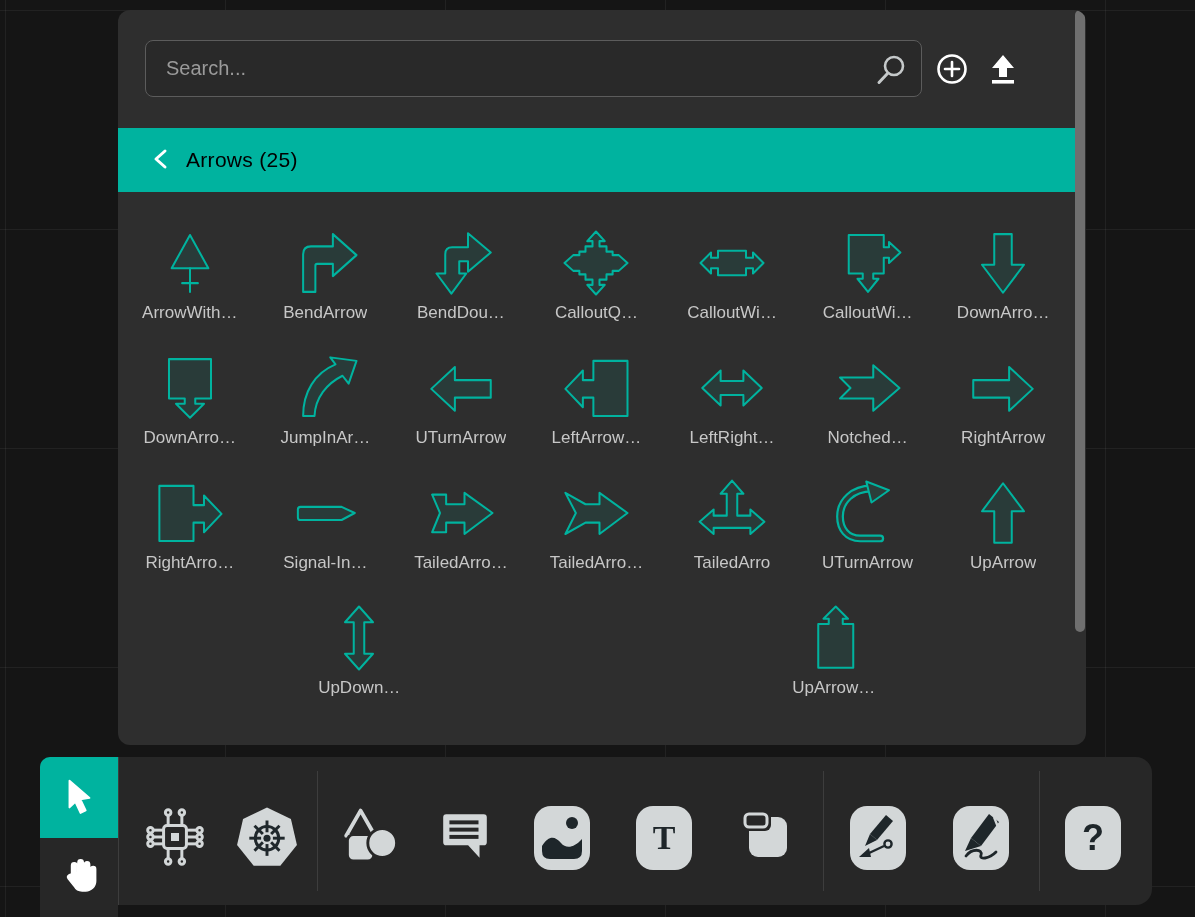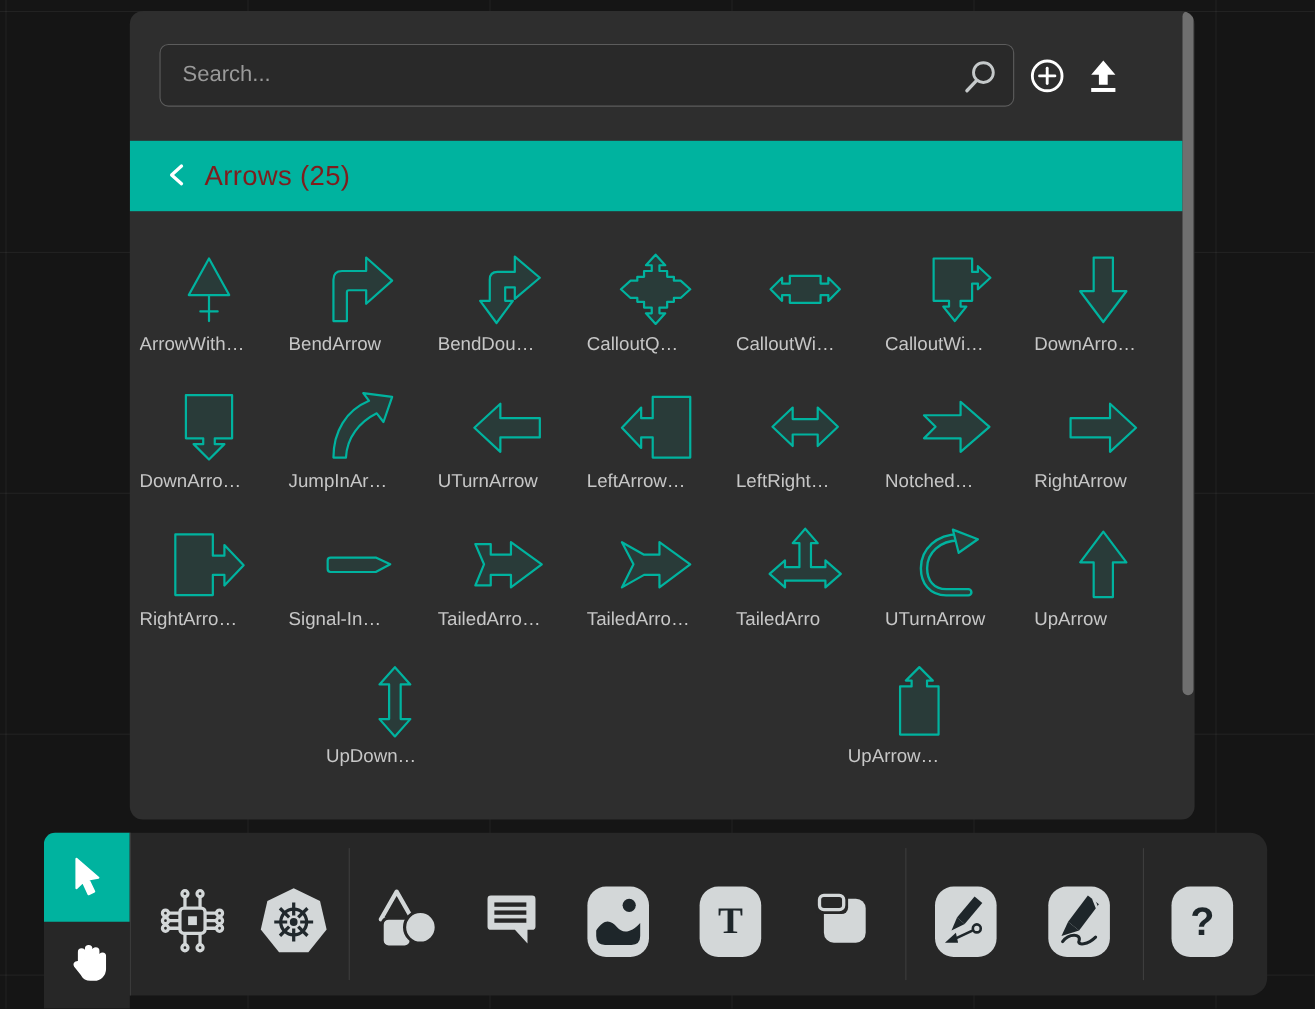--- a/index.html
+++ b/index.html
@@ -25,27 +25,27 @@
   .search-glyph{position:absolute;left:754px;top:41px;}
   .iconbtn{position:absolute;width:36px;height:36px;background:none;border:none;
     padding:0;cursor:pointer;}
   .addbtn{left:816px;top:41px;}
   .upbtn{left:867px;top:41px;}
 
   .cat-header{position:absolute;left:0;top:118px;right:11px;height:64px;
     background:#00B39F;display:flex;align-items:center;padding-left:34px;}
   .backbtn{background:none;border:none;padding:0;margin-right:16px;cursor:pointer;
     display:flex;align-items:center;}
-  .cat-title{color:#7f1d1d;font-size:25px;letter-spacing:.3px;}
+  .cat-title{color:#000000;font-size:21px;letter-spacing:.3px;}
 
   .grid{position:absolute;left:0;top:182px;right:11px;bottom:0;
     display:flex;flex-wrap:wrap;justify-content:space-around;align-content:flex-start;
     padding:34px 4px 0 4px;}
   .cell{width:126px;height:96px;margin-bottom:29px;display:flex;flex-direction:column;
-    justify-content:flex-end;cursor:pointer;}
+    align-items:center;justify-content:flex-end;cursor:pointer;}
   .sicon{height:74px;display:flex;align-items:flex-end;justify-content:center;}
   .sicon svg{width:78px;height:70px;}
   .sicon svg path,.sicon svg polygon{fill:rgba(0,179,159,0.10);stroke:#00B39F;
     stroke-width:2.3;stroke-linejoin:round;}
   .sicon svg line,.sicon svg polyline,.sicon svg .ln{fill:none;stroke:#00B39F;
     stroke-width:2.3;stroke-linecap:round;stroke-linejoin:round;}
   .slabel{font-size:17px;color:#c7c7c7;margin-top:5px;max-width:124px;
     white-space:nowrap;overflow:hidden;}
 
   .scroll-thumb{position:absolute;right:1px;top:0;width:10px;height:622px;

